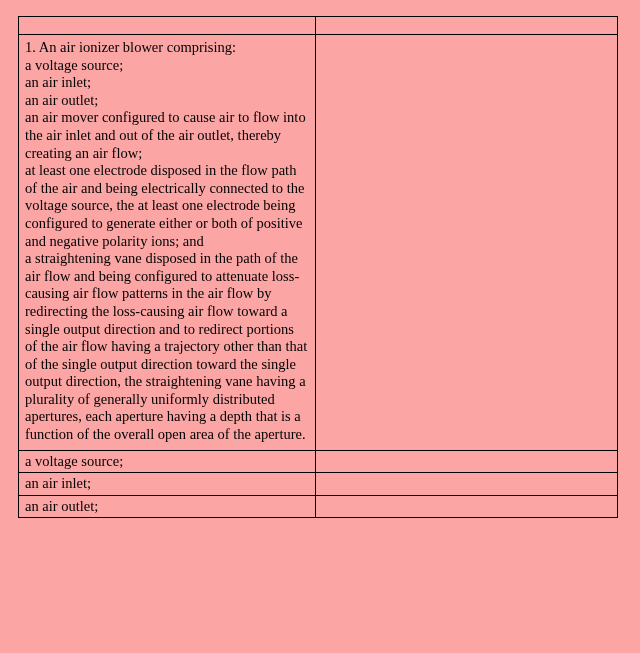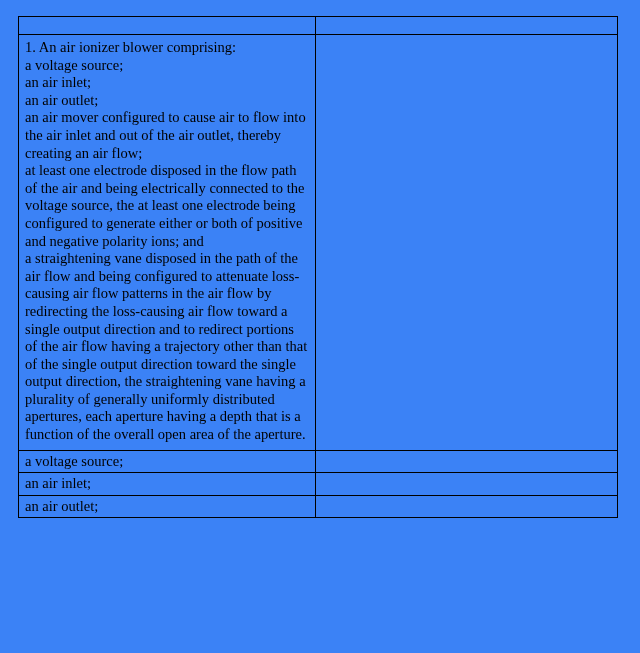--- a/index.html
+++ b/index.html
@@ -11,21 +11,21 @@
     width: 640px;
     height: 653px;
     font-family: "Liberation Serif", serif;
     color: #000000;
     overflow: hidden;
   }
   .page {
     position: relative;
     width: 640px;
     height: 653px;
-    background: #3b82f6;
+    background: #fca5a5;
   }
   table.claims-table {
     position: absolute;
     left: 18px;
     top: 16px;
     width: 600px;
     border-collapse: collapse;
     table-layout: fixed;
   }
   table.claims-table td {

